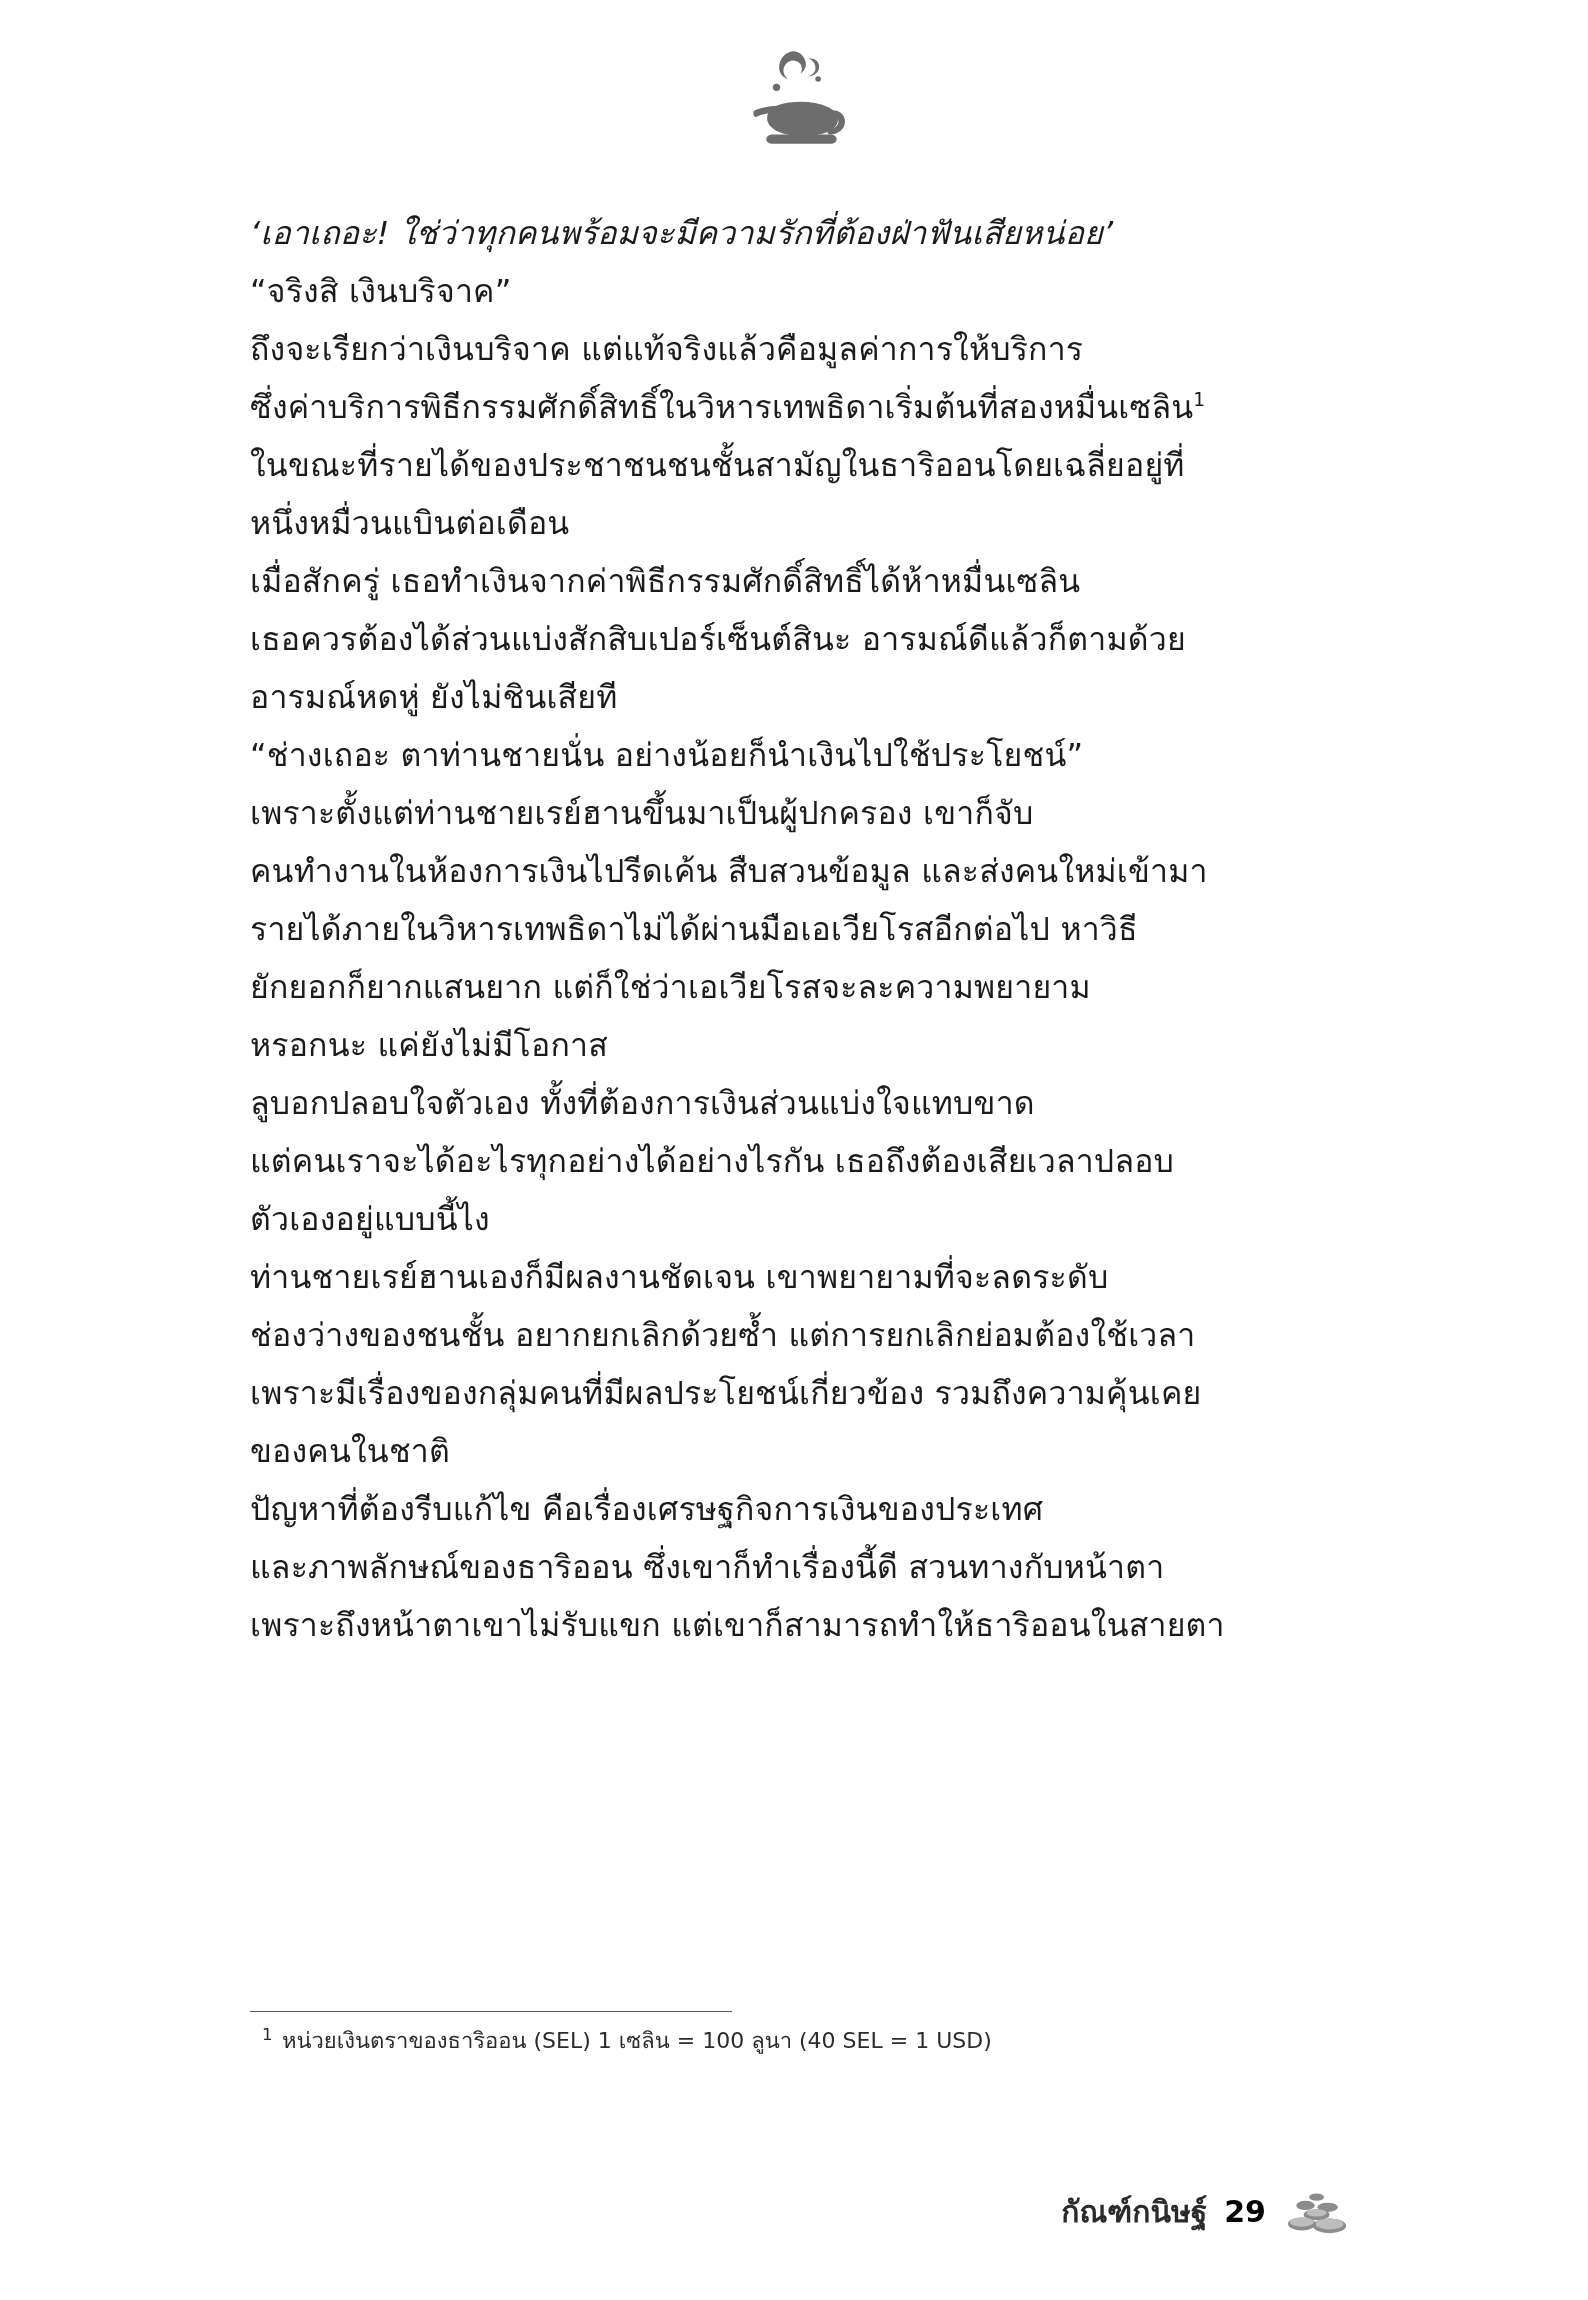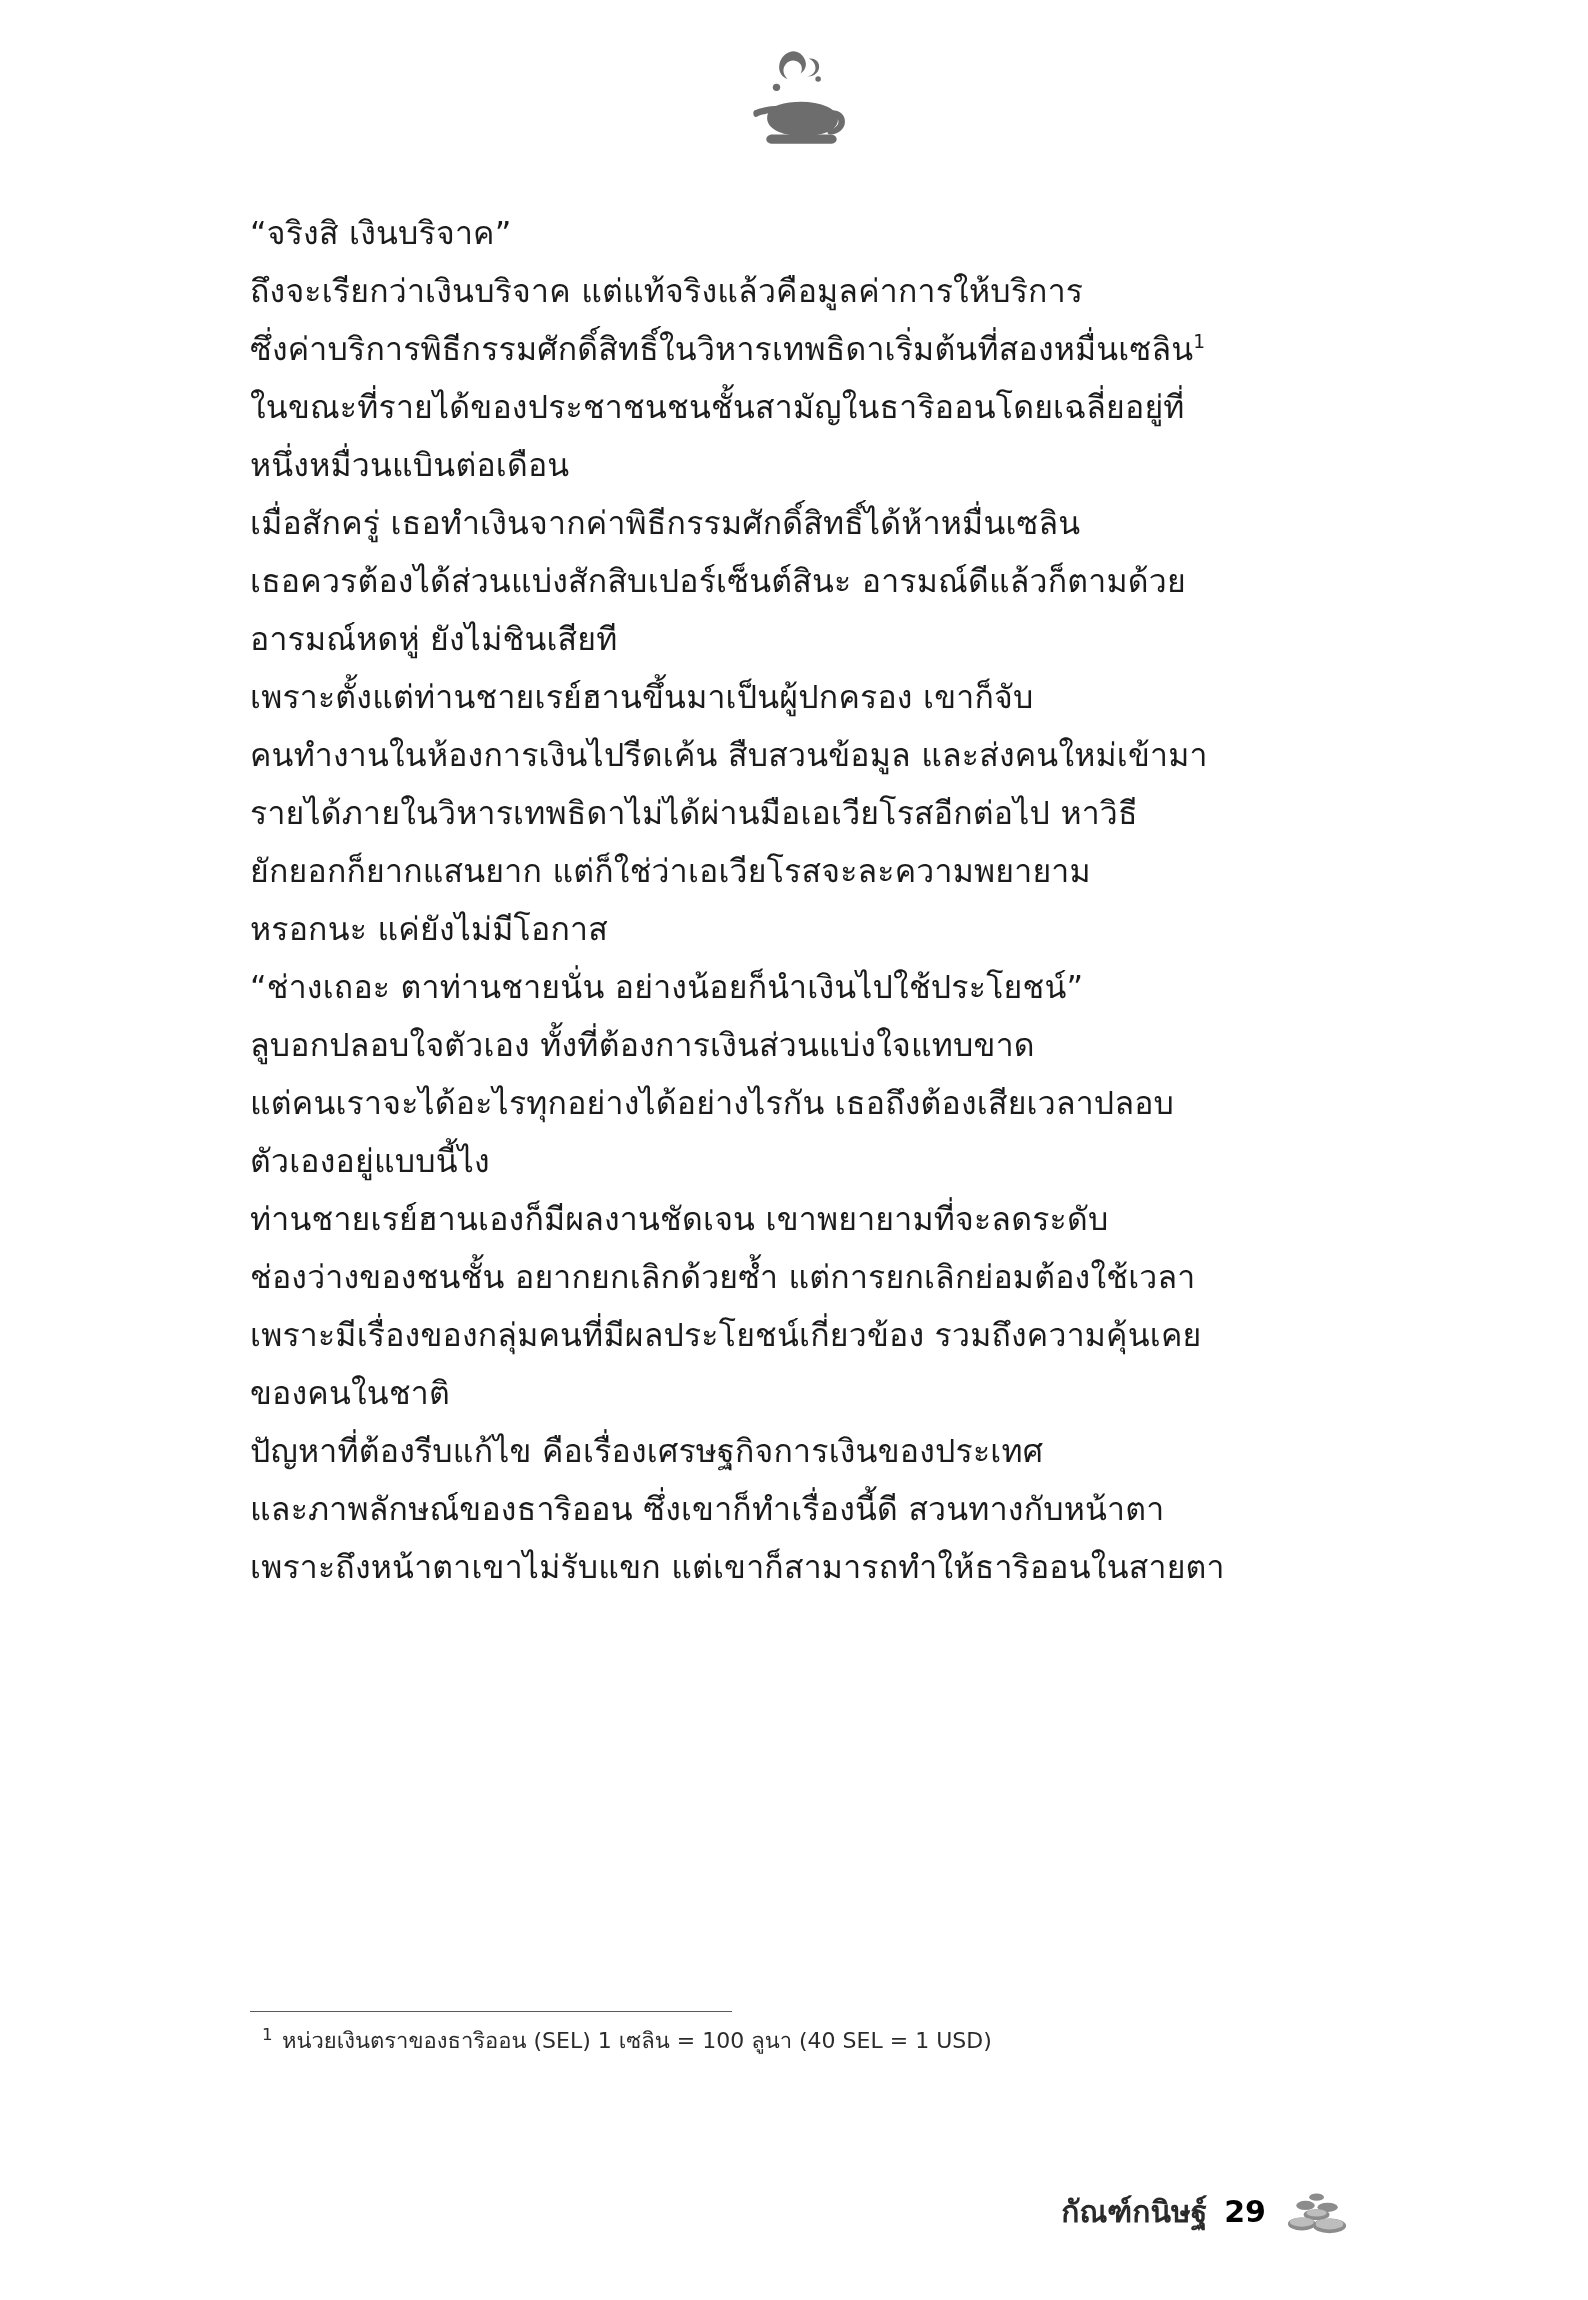--- a/index.html
+++ b/index.html
@@ -139,48 +139,51 @@
 
           <circle cx="60" cy="49" r="4"></circle>
           <circle cx="105" cy="40" r="3"></circle>
         </g>
       </svg>
     </span>
   </div>
 
   <div class="content">
 
+    <p class="para">
+      <span class="line italic indent">‘เอาเถอะ! ใช่ว่าทุกคนพร้อมจะมีความรักที่ต้องฝ่าฟันเสียหน่อย’</span>
+    </p>
 
     <p class="para">
       <span class="line indent">“จริงสิ เงินบริจาค”</span>
     </p>
 
     <p class="para">
       <span class="line indent">ถึงจะเรียกว่าเงินบริจาค  แต่แท้จริงแล้วคือมูลค่าการให้บริการ</span>
       <span class="line"><span>ซึ่งค่าบริการพิธีกรรมศักดิ์สิทธิ์ในวิหารเทพธิดาเริ่มต้นที่สองหมื่นเซลิน</span><span class="sup">1</span></span>
       <span class="line">ในขณะที่รายได้ของประชาชนชนชั้นสามัญในธาริออนโดยเฉลี่ยอยู่ที่</span>
       <span class="line">หนึ่งหมื่วนแบินต่อเดือน</span>
     </p>
 
     <p class="para">
       <span class="line indent">เมื่อสักครู่  เธอทำเงินจากค่าพิธีกรรมศักดิ์สิทธิ์ได้ห้าหมื่นเซลิน</span>
       <span class="line">เธอควรต้องได้ส่วนแบ่งสักสิบเปอร์เซ็นต์สินะ  อารมณ์ดีแล้วก็ตามด้วย</span>
       <span class="line">อารมณ์หดหู่ ยังไม่ชินเสียที</span>
+    </p>
+
+    <p class="para">
+      <span class="line indent">“ช่างเถอะ ตาท่านชายนั่น อย่างน้อยก็นำเงินไปใช้ประโยชน์”</span>
     </p>
 
     <p class="para">
       <span class="line indent">เพราะตั้งแต่ท่านชายเรย์ฮานขึ้นมาเป็นผู้ปกครอง  เขาก็จับ</span>
       <span class="line">คนทำงานในห้องการเงินไปรีดเค้น สืบสวนข้อมูล และส่งคนใหม่เข้ามา</span>
       <span class="line">รายได้ภายในวิหารเทพธิดาไม่ได้ผ่านมือเอเวียโรสอีกต่อไป  หาวิธี</span>
       <span class="line">ยักยอกก็ยากแสนยาก  แต่ก็ใช่ว่าเอเวียโรสจะละความพยายาม</span>
       <span class="line">หรอกนะ แค่ยังไม่มีโอกาส</span>
-    </p>
-
-    <p class="para">
-      <span class="line indent">“ช่างเถอะ ตาท่านชายนั่น อย่างน้อยก็นำเงินไปใช้ประโยชน์”</span>
     </p>
 
     <p class="para">
       <span class="line indent">ลูบอกปลอบใจตัวเอง  ทั้งที่ต้องการเงินส่วนแบ่งใจแทบขาด</span>
       <span class="line">แต่คนเราจะได้อะไรทุกอย่างได้อย่างไรกัน  เธอถึงต้องเสียเวลาปลอบ</span>
       <span class="line">ตัวเองอยู่แบบนี้ไง</span>
     </p>
 
     <p class="para">
       <span class="line indent">ท่านชายเรย์ฮานเองก็มีผลงานชัดเจน  เขาพยายามที่จะลดระดับ</span>

